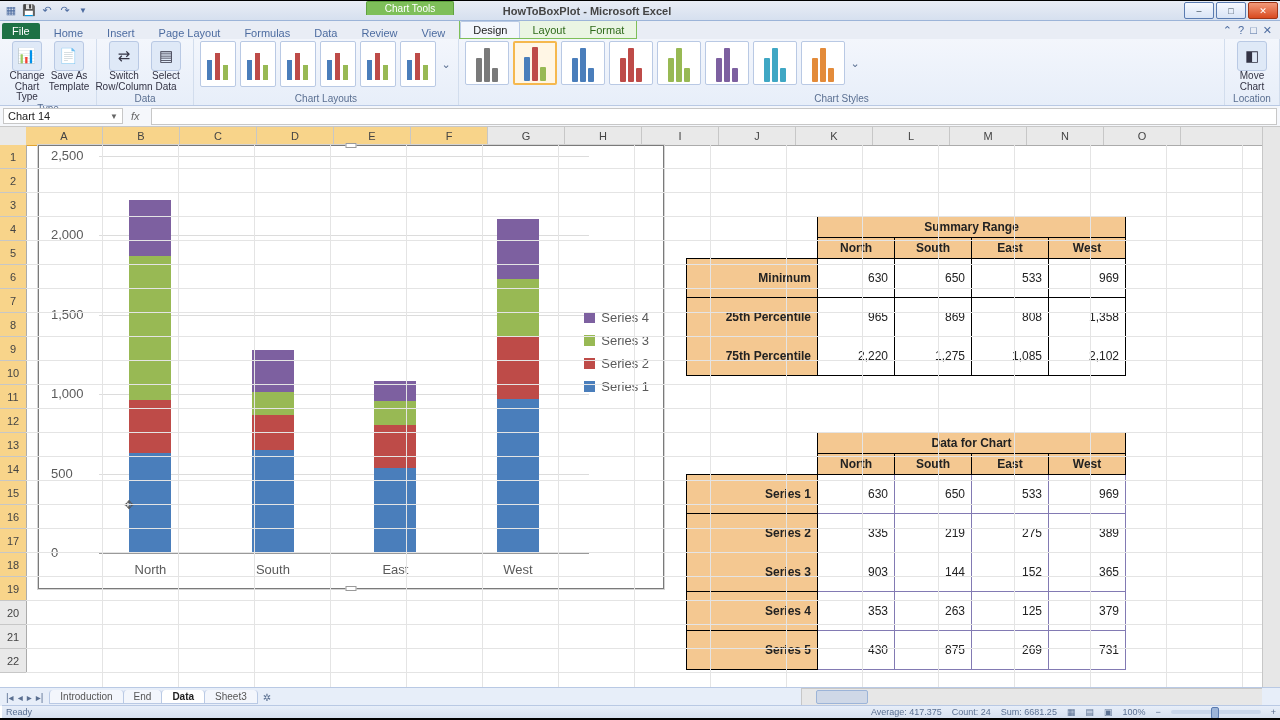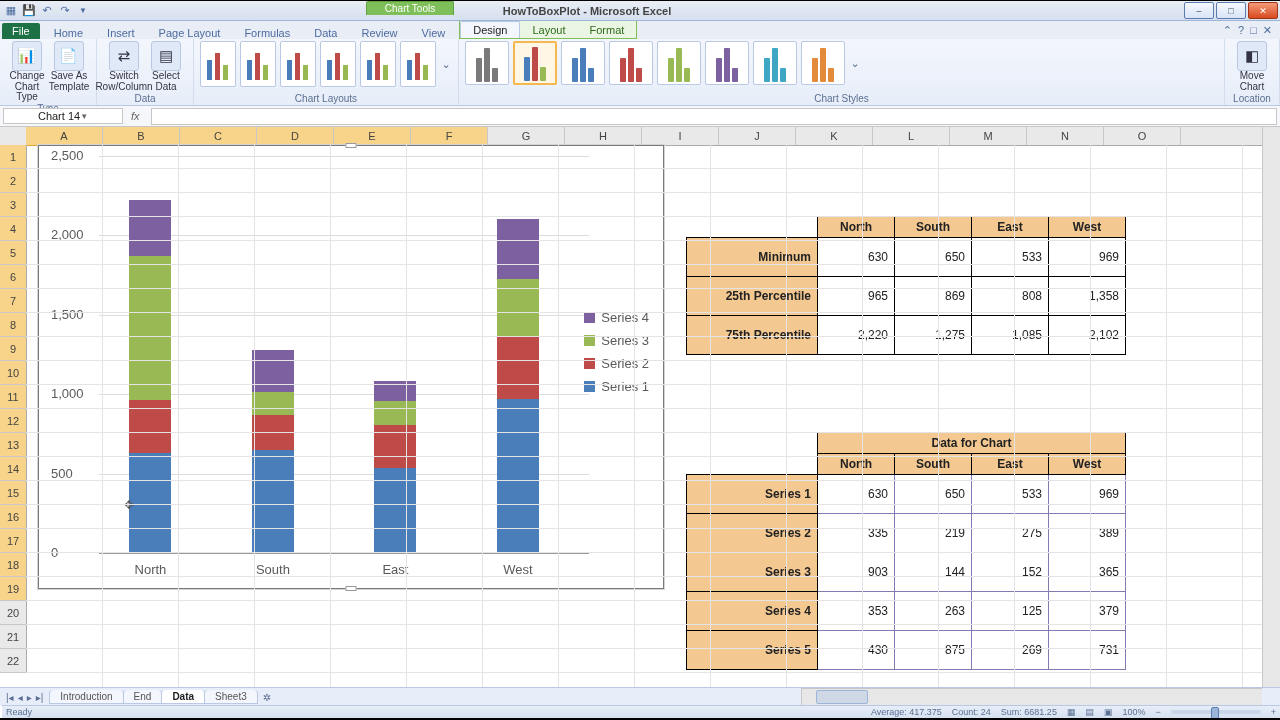--- a/index.html
+++ b/index.html
@@ -34,21 +34,21 @@
   .btn-big .ic{width:28px;height:28px;background:#dfe9f7;border:1px solid #b9c9e4;border-radius:3px;display:flex;align-items:center;justify-content:center;font-size:15px;}
   .btn-big .cap{text-align:center;line-height:1.05;white-space:nowrap;}
   .layouts-row,.styles-row{display:flex;gap:4px;align-items:center;}
   .lay-th{width:34px;height:44px;border:1px solid #b9c9e4;background:#fff;border-radius:2px;display:flex;align-items:center;justify-content:center;}
   .lay-th svg{width:28px;height:38px;}
   .style-th{width:44px;height:44px;border:1px solid #b9c9e4;background:#fff;border-radius:2px;display:flex;align-items:flex-end;justify-content:center;padding:2px 3px;box-sizing:border-box;gap:2px;}
   .style-th.sel{border:2px solid #f5b84e;background:#fff6e5;}
   .style-th .b{width:6px;border-radius:1px;}
   
   .fbar{height:20px;border-bottom:1px solid #c7c7c7;display:flex;align-items:center;font-size:11px;background:#f5f7fb;}
-  .name-box{width:110px;border:1px solid #c7c7c7;background:#fff;margin:1px 0 1px 3px;padding:1px 4px;display:flex;justify-content:center;align-items:center;}
+  .name-box{width:110px;border:1px solid #c7c7c7;background:#fff;margin:1px 0 1px 3px;padding:1px 4px;display:flex;justify-content:space-between;align-items:center;}
   .name-box .dd{font-size:8px;color:#666;}
   .fx{padding:0 8px;color:#666;font-style:italic;}
   .formula-inp{flex:1;border:1px solid #c7c7c7;background:#fff;margin:1px 3px;height:15px;}
   
   .sheet{position:absolute;top:127px;left:0;right:0;bottom:24px;background:#fff;overflow:hidden;}
   .sel-all{position:absolute;top:0;left:0;width:26px;height:18px;background:#e9e9e9;border-right:1px solid #c7c7c7;border-bottom:1px solid #ababab;}
   .col-hdrs{position:absolute;top:0;left:26px;right:0;height:18px;background:#e9e9e9;border-bottom:1px solid #ababab;display:flex;}
   .ch{border-right:1px solid #c7c7c7;text-align:center;font-size:11px;color:#444;display:flex;align-items:center;justify-content:center;}
   .ch.sel{background:#f8d48a;border-bottom:1px solid #e0a431;margin-bottom:-1px;}
   .row-hdrs{position:absolute;top:18px;left:0;width:26px;background:#e9e9e9;border-right:1px solid #ababab;}
@@ -386,20 +386,24 @@
               <div class="sw" style="background: rgb(74, 126, 187);"></div>
               <span>Series 1</span>
             </div>
           </div>
          <div class="cursor">✥</div>
        </div>
 
        <div class="tbl" id="tbl-summary" style="top: 71px; left: 660px;">
           <table style="border-collapse:collapse;">
             <tbody>
+              <tr>
+                <td style="width:118px;border:none;"></td>
+                <td class="hdr-span" colspan="4">Summary Range</td>
+              </tr>
               <tr>
                 <td style="border:none;"></td>
                 <td class="hdr" style="width:76px">North</td>
                 <td class="hdr" style="width:76px">South</td>
                 <td class="hdr" style="width:76px">East</td>
                 <td class="hdr" style="width:76px">West</td>
               </tr>
               <tr>
                 <td class="side" style="width: 118px;">Minimum</td>
                 <td class="cell">630</td>

